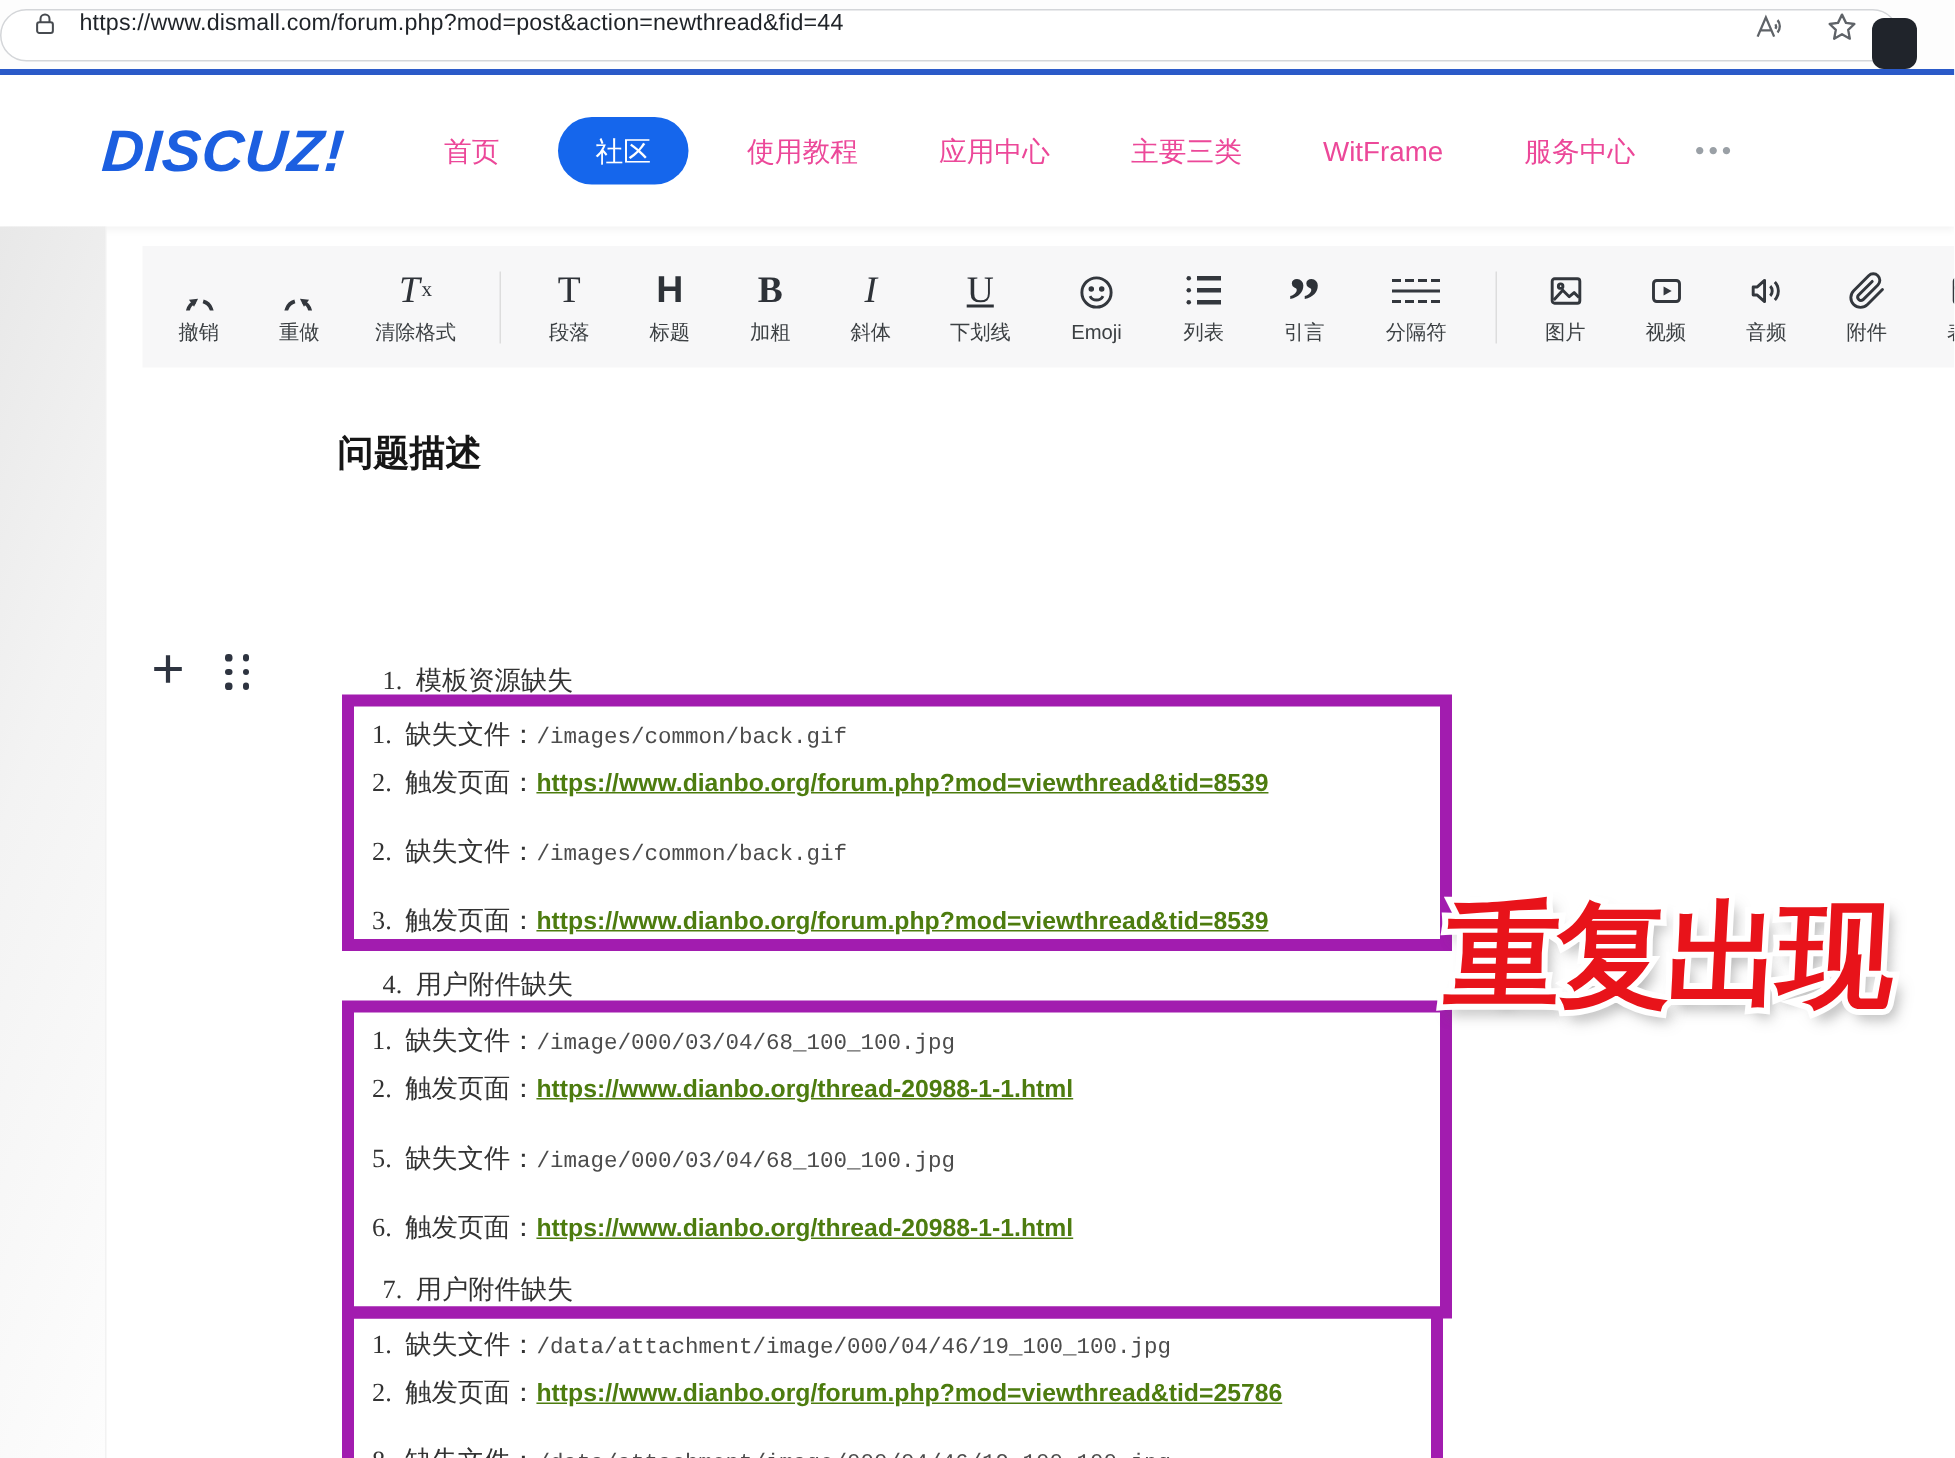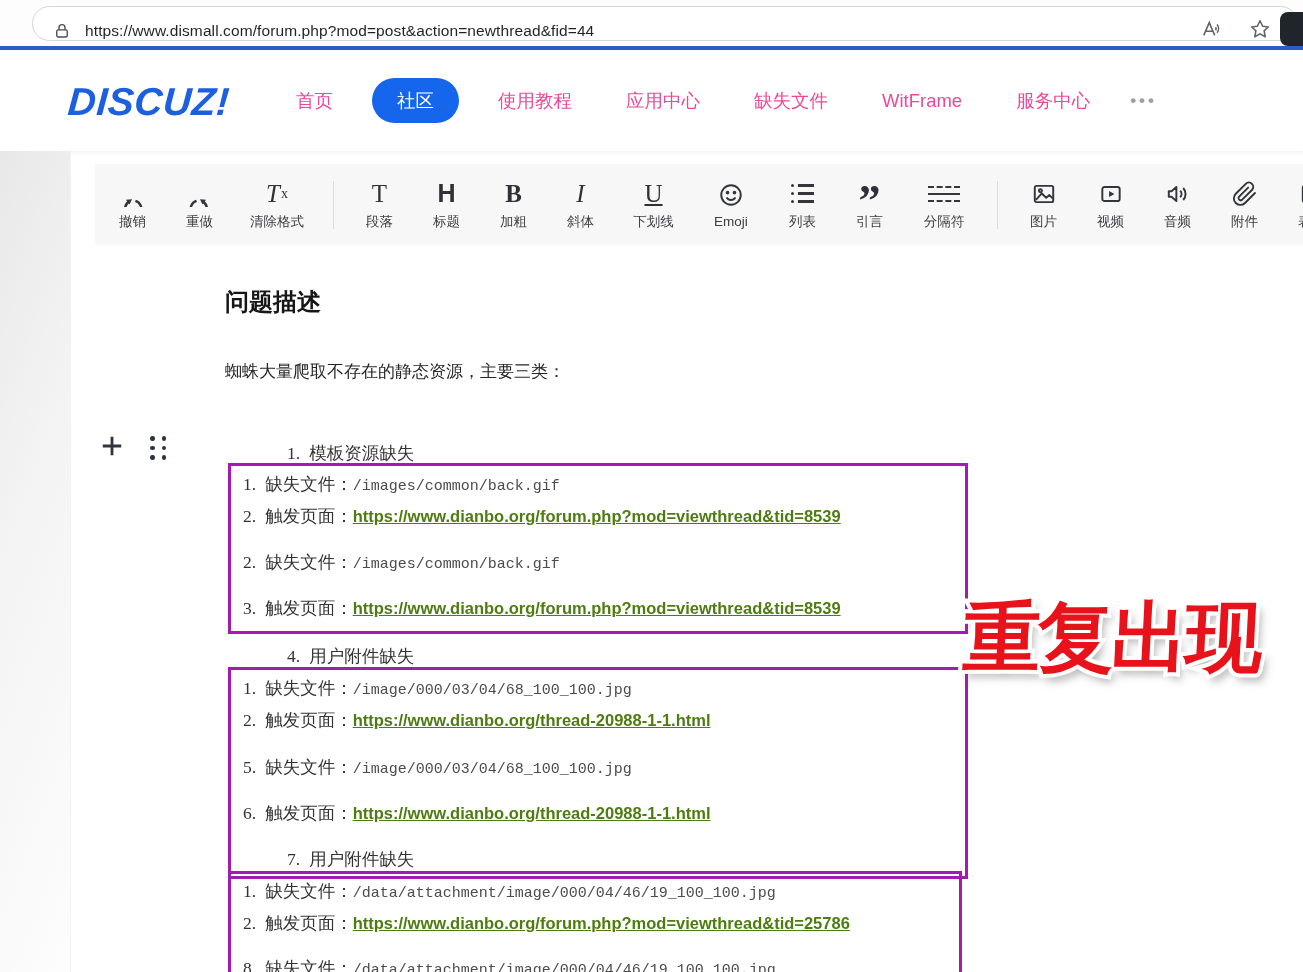--- a/index.html
+++ b/index.html
@@ -2,23 +2,23 @@
 <html><head>
 <meta charset="utf-8">
 <style>
   * { margin:0; padding:0; box-sizing:border-box; }
   html,body { width:1303px; height:972px; overflow:hidden; background:#fff;
     font-family:"Liberation Sans","DejaVu Sans",sans-serif; }
   .stage { position:relative; width:1303px; height:972px; overflow:hidden; background:#fff; }
 
   
   .browser-bar { position:absolute; left:0; top:0; width:1303px; height:46px; background:#fdfdfd; }
-  .url-pill { position:absolute; left:32px; top:6px; width:1266px; height:35px;
+  .url-pill { position:absolute; left:0; top:6px; width:1266px; height:35px;
     border:1px solid #d4d6d9; border-radius:18px; background:#fff;
-    display:flex; align-items:flex-end; padding:0 14px; }
+    display:flex; align-items:flex-start; padding:0 14px; }
   .lock-ic { width:18px; height:18px; margin-left:6px; flex:0 0 auto; }
   .url-text { margin-left:14px; font-size:15.5px; color:#1f2328; letter-spacing:.1px;
     white-space:nowrap; overflow:hidden; flex:1 1 auto; }
   .pill-right { display:flex; align-items:center; gap:26px; margin-right:12px; }
   .chrome-ic { width:22px; height:22px; }
   .avatar-part { position:absolute; right:-13px; top:5px; width:30px; height:34px;
     background:#20242b; border-radius:8px; }
   .loading-line { position:absolute; left:0; top:46px; width:1303px; height:4px; background:#2b5bc9; }
 
   
@@ -58,23 +58,23 @@
   .sep-solid { height:0; border-top:2.6px solid #33373d; }
 
   
   .doc-title { position:absolute; left:225px; top:286px; font-size:24px; font-weight:bold; color:#161616; }
   .doc-intro { position:absolute; left:225px; top:360px; font-size:17px; color:#262626; }
   .plus-ic { position:absolute; left:99px; top:433px; width:26px; height:26px; cursor:pointer; }
   .drag-ic { position:absolute; left:150px; top:436px; display:grid;
     grid-template-columns:4.5px 4.5px; grid-gap:5px 7px; cursor:grab; }
   .drag-ic i { width:4.5px; height:4.5px; border-radius:50%; background:#2e3440; }
   .sec-title { position:absolute; left:255px; font-size:17.5px; color:#333;
-    font-family:"Liberation Serif","DejaVu Serif",serif;margin-left:32px; }
+    font-family:"Liberation Serif","DejaVu Serif",serif; }
   .marker { display:inline-block; margin-right:9px; }
-  .redbox { position:absolute; left:228px; width:740px; border:3px solid #a21caf; background:transparent; }
+  .redbox { position:absolute; left:228px; width:740px; border:8px solid #a21caf; background:transparent; }
   .rrow { position:absolute; left:12px; height:22px; font-size:17.5px; color:#333; white-space:nowrap;
     font-family:"Liberation Serif","DejaVu Serif",serif; }
   .fpath { font-family:"Liberation Mono","DejaVu Sans Mono",monospace; font-size:15px; color:#4c4c4c; }
   .rlink { font-family:"Liberation Sans",sans-serif; font-size:16.5px; font-weight:bold; color:#4d7c0f;
     text-decoration:underline; cursor:pointer; }
 
   
   .annot { position:absolute; left:966px; top:591px; width:345px; font-size:77px; font-weight:900;
     letter-spacing:-3px; line-height:1.2; transform:skewX(-3deg); white-space:nowrap; }
   .annot .layer { position:absolute; left:0; top:0; }
@@ -109,21 +109,21 @@
   </div>
   <div class="loading-line"></div>
 
   <div class="site-header">
     <div class="logo">DISCUZ!</div>
     <div class="nav">
       <span class="nav-item">首页</span>
       <span class="nav-item active">社区</span>
       <span class="nav-item">使用教程</span>
       <span class="nav-item">应用中心</span>
-      <span class="nav-item">缺失文件</span>
+      <span class="nav-item">主要三类</span>
       <span class="nav-item">WitFrame</span>
       <span class="nav-item">服务中心</span>
       <span class="nav-more">•••</span>
     </div>
   </div>
 
   <div class="left-shade"></div>
 
   <div class="toolbar">
 
@@ -291,21 +291,20 @@
           <rect x="3.5" y="4.5" width="17" height="15" rx="1.5"></rect>
           <path d="M3.5 10 h17 M12 4.5 v15"></path>
         </svg>
       </span>
       <span class="tlabel">表格</span>
     </div>
 
   </div>
 
   <div class="doc-title">问题描述</div>
-  <div class="doc-intro">蜘蛛大量爬取不存在的静态资源，主要三类：</div>
 
   <svg class="plus-ic" viewBox="0 0 24 24" fill="none" stroke="#2e3440" stroke-width="2.6">
     <path d="M12 3.5 v17 M3.5 12 h17"></path>
   </svg>
   <span class="drag-ic">
     <i></i>
       <i></i>
       <i></i>
       <i></i>
       <i></i>

